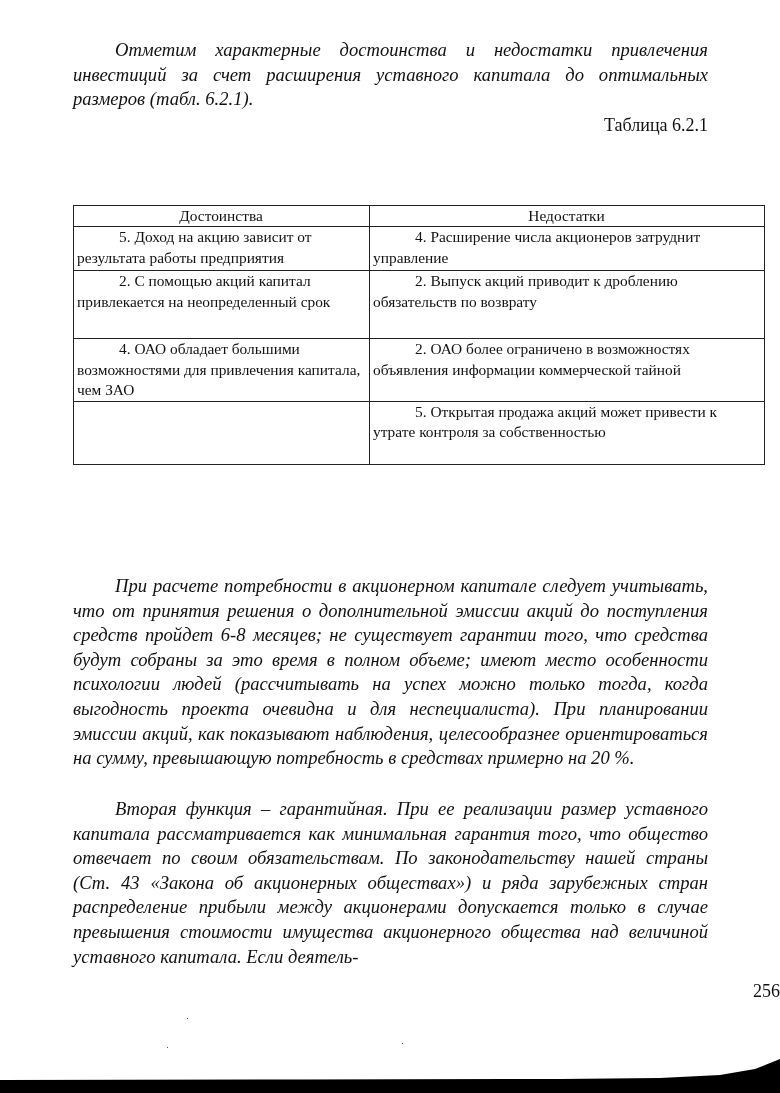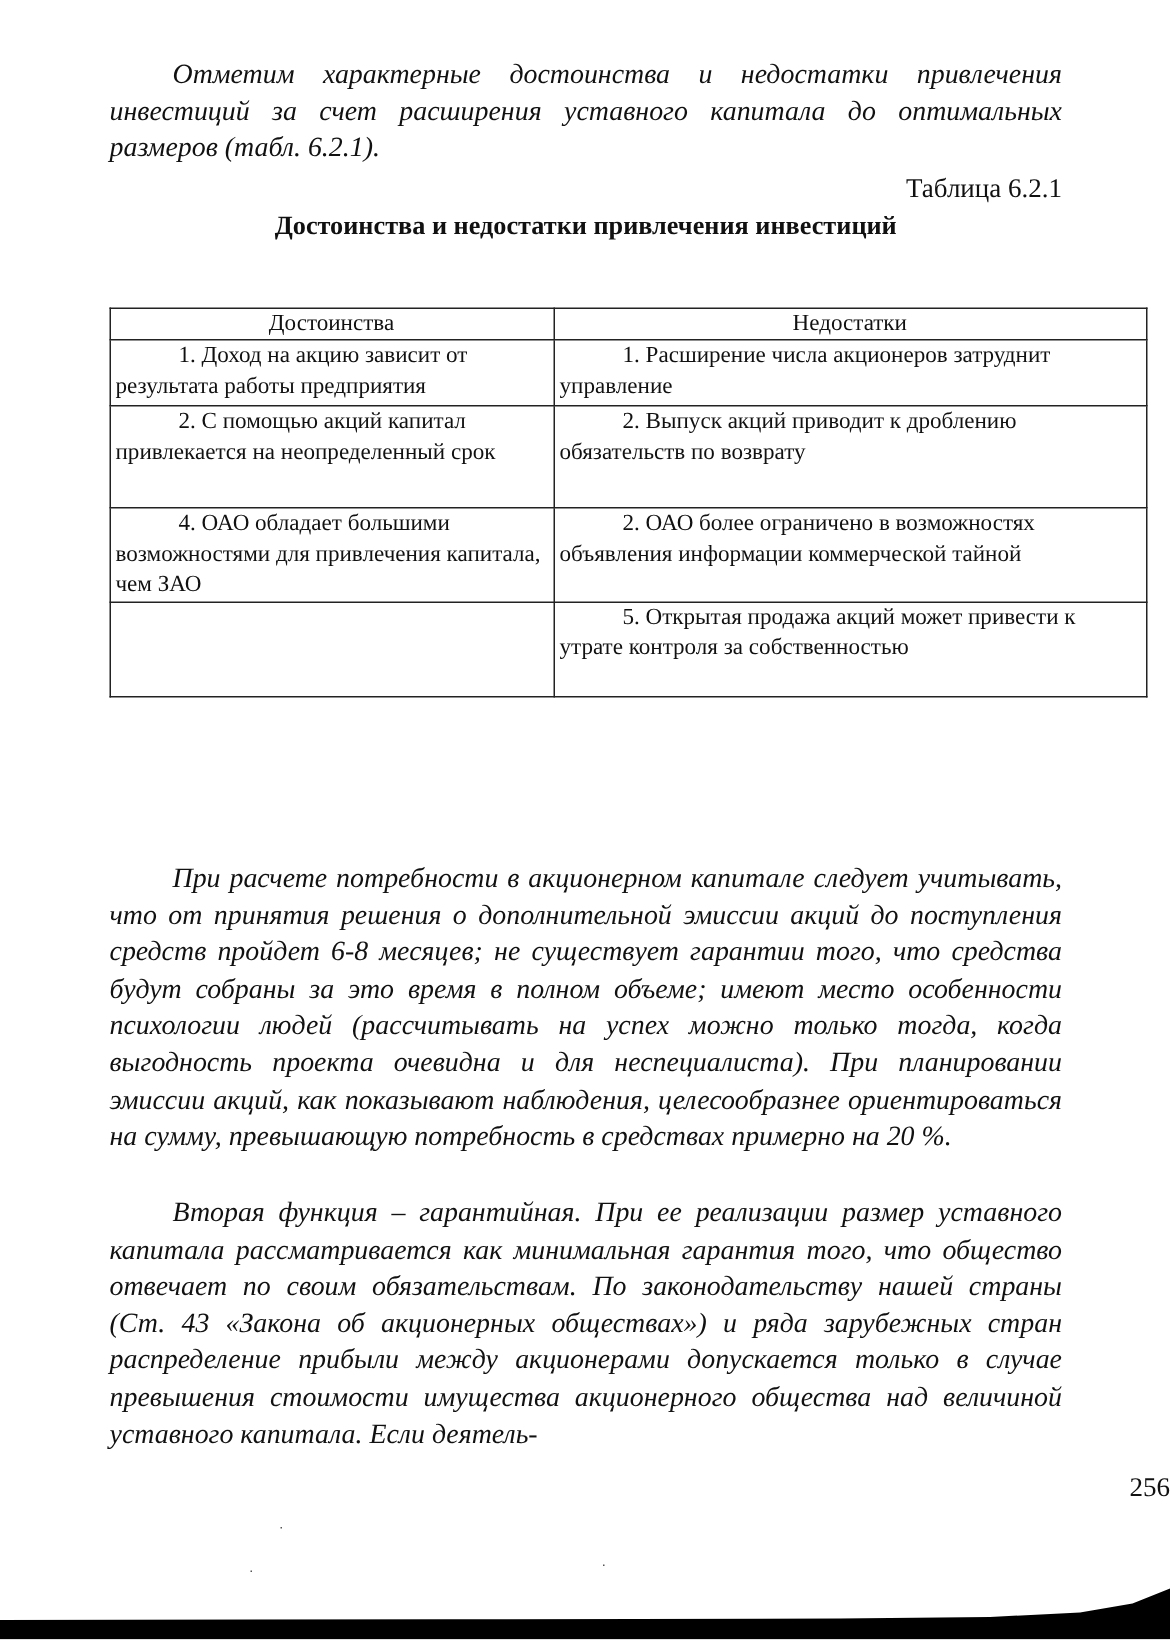--- a/index.html
+++ b/index.html
@@ -42,37 +42,36 @@
   .speck { position: absolute; width: 1px; height: 1px; background: #555; }
 </style>
 </head>
 <body>
 
 <p class="para" id="p1">Отметим характерные достоинства и недостатки привлечения инвестиций за счет расширения уставного капитала до оптимальных размеров (табл. 6.2.1).</p>
 
 <p id="table-label">Таблица 6.2.1</p>
 
 <div id="table-title">
-  <div>Достоинства и недостатки привлечения инвестиций</div>
 </div>
 
 <table id="table">
   <thead>
     <tr>
       <th>Достоинства</th>
       <th>Недостатки</th>
     </tr>
   </thead>
   <tbody>
     <tr style="height:44px">
       <td class="c1">
-          <span class="txt">1. Доход на акцию зависит от результата работы предприятия</span>
+          <span class="txt">5. Доход на акцию зависит от результата работы предприятия</span>
         </td>
       <td>
-          <span class="txt">1. Расширение числа акционеров затруднит управление</span>
+          <span class="txt">4. Расширение числа акционеров затруднит управление</span>
         </td>
     </tr>
     <tr style="height:68px">
       <td class="c1">
           <span class="txt">2. С помощью акций капитал привлекается на неопределенный срок</span>
         </td>
       <td>
           <span class="txt">2. Выпуск акций приводит к дроблению обязательств по возврату</span>
         </td>
     </tr>

